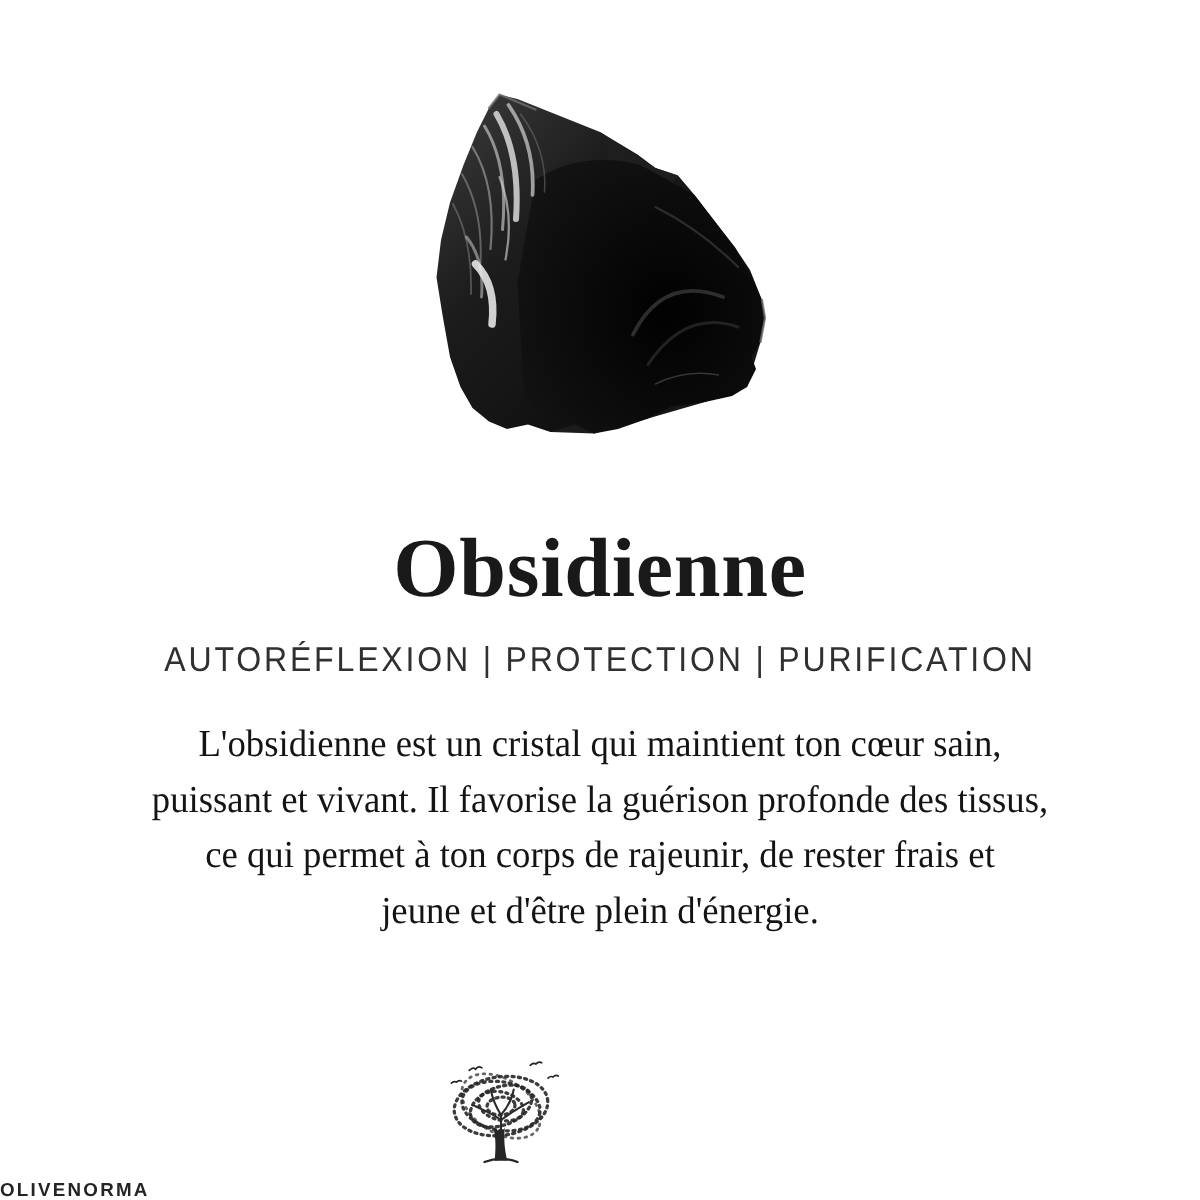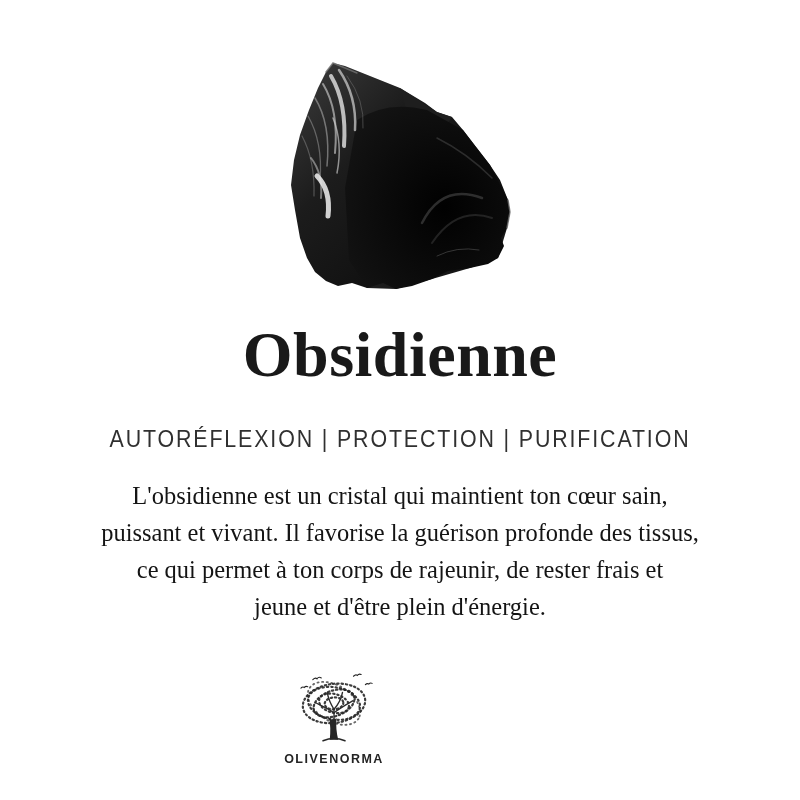--- a/index.html
+++ b/index.html
@@ -10,25 +10,25 @@
     overflow:hidden;
     font-family:"Liberation Sans", sans-serif;
   }
   .stone-wrap{
     position:absolute;
     left:287px;top:58px;
     width:226px;height:232px;
   }
   .title{
     position:absolute;
-    top:317px;left:0;width:800px;
+    top:341px;left:0;width:800px;
     text-align:center;
     font-family:"Liberation Serif","DejaVu Serif",serif;
     font-weight:700;
-    font-size:64px;
+    font-size:56px;
     line-height:76px;
     letter-spacing:0.5px;
     color:#191919;
     margin:0;
   }
   .subtitle{
     position:absolute;
     top:424px;left:0;width:800px;
     text-align:center;
     font-family:"Liberation Sans",sans-serif;
@@ -48,22 +48,22 @@
     font-family:"Liberation Serif","DejaVu Serif",serif;
     font-size:25.5px;
     line-height:37px;
     color:#141414;
     transform:scaleX(0.96);
     transform-origin:50% 50%;
   }
   .description .line{white-space:nowrap;}
   .brand-block{
     position:absolute;
-    top:672px;left:0;width:668px;
-    text-align:center;
+    top:706px;left:0;width:668px;
+    text-align:left;
   }
   .brand-tree{
     display:block;
     margin:0 auto;
     width:110px;height:78px;
   }
   .brand-name{
     margin-top:2px;
     font-family:"Liberation Sans",sans-serif;
     font-weight:700;

